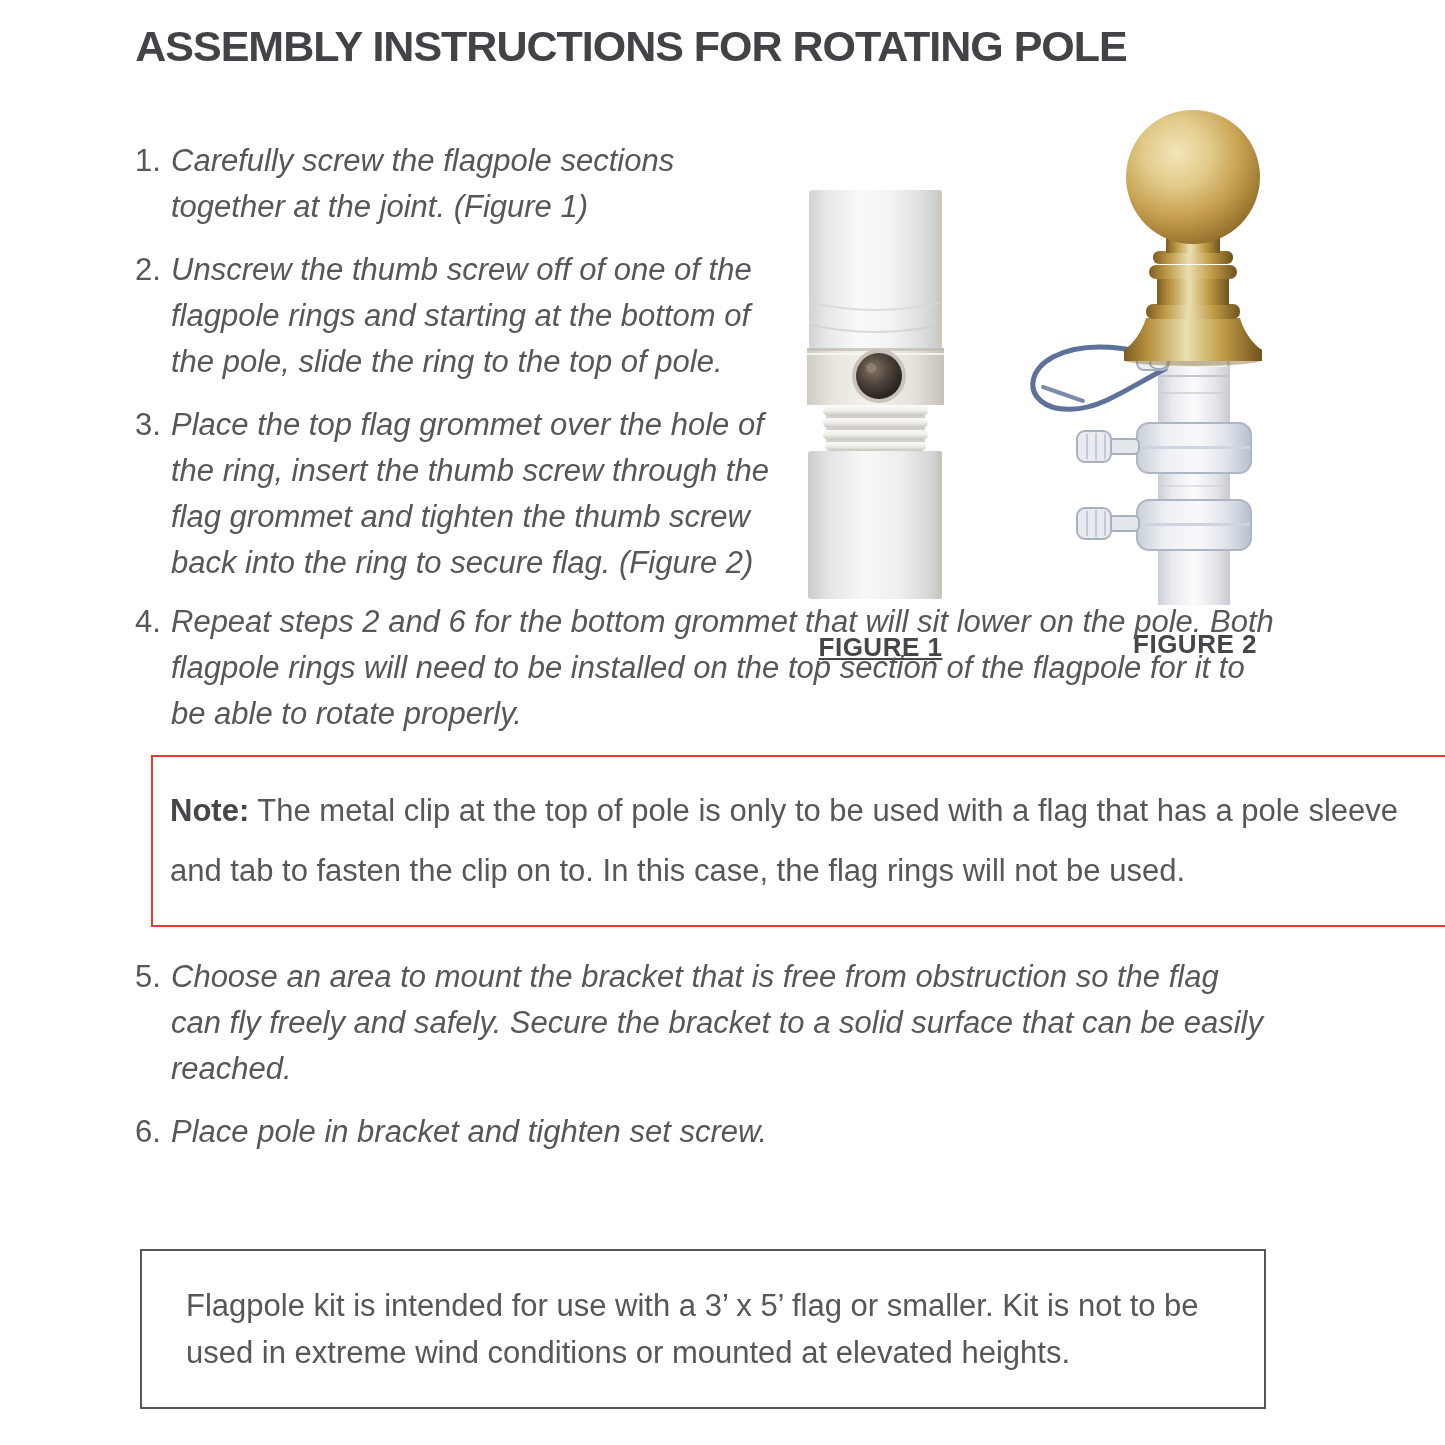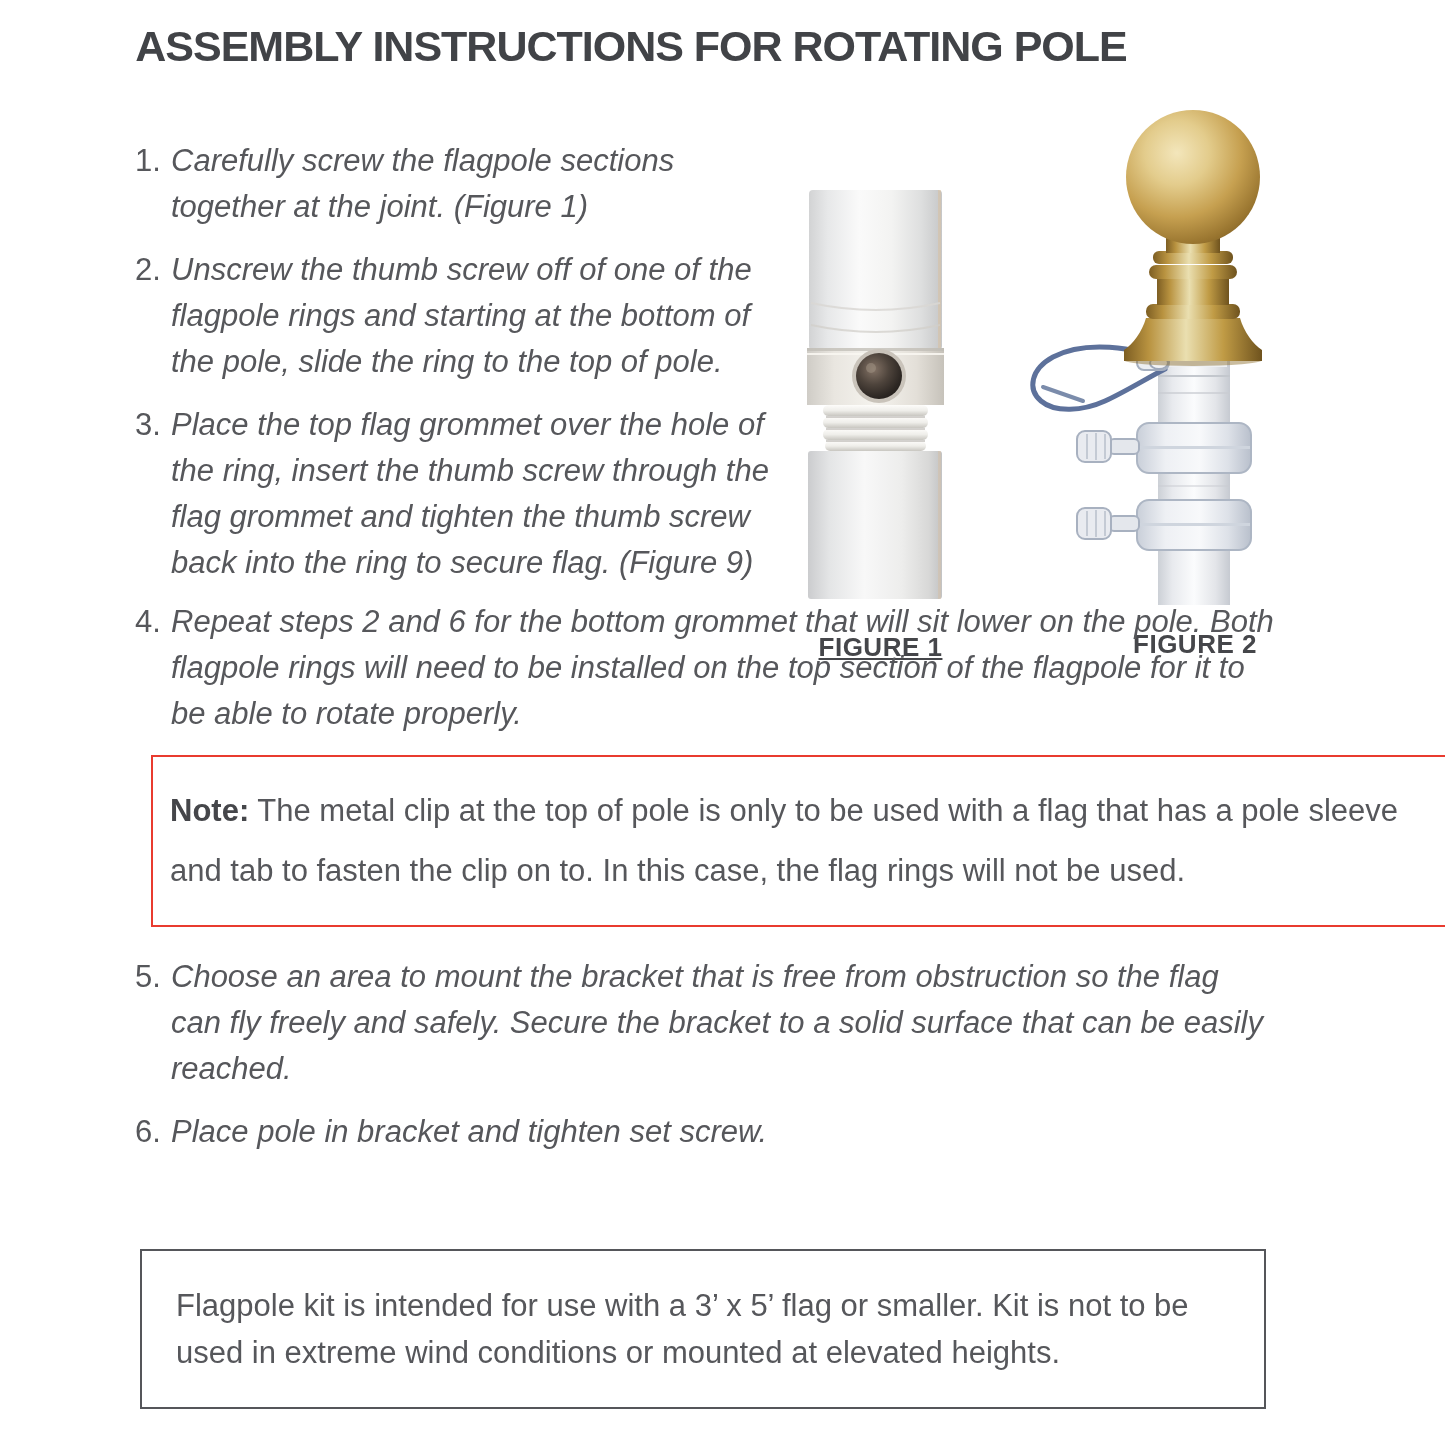--- a/index.html
+++ b/index.html
@@ -41,21 +41,21 @@
     padding:24px 26px 24px 17px;
     font-size:31px; line-height:60px; color:#56575b;
   }
   .note-label { font-weight:bold; color:#45464a; }
 
   .warning-box {
     box-sizing:border-box;
     width:1126px;
     margin:94px 0 0 5px;
     border:2px solid #55565a;
-    padding:31px 34px;
+    padding:31px 44px;
     font-size:31px; line-height:47px; color:#56575b;
   }
 
   .figures {
     position:absolute; left:790px; top:105px; width:545px; height:565px;
   }
   .figure { position:absolute; }
   .figure-1 { left:2px; top:80px; width:210px; }
   .figure-2 { left:235px; top:0; width:300px; }
   .figure-label {
@@ -229,21 +229,21 @@
       <span class="step-text">Carefully screw the flagpole sections together at the joint. (Figure 1)</span>
     </div>
 
     <div class="step narrow">
       <span class="step-num">2.</span>
       <span class="step-text">Unscrew the thumb screw off of one of the flagpole rings and starting at the bottom of the pole, slide the ring to the top of pole.</span>
     </div>
 
     <div class="step narrow" style="margin-bottom:13px;">
       <span class="step-num">3.</span>
-      <span class="step-text">Place the top flag grommet over the hole of the ring, insert the thumb screw through the flag grommet and tighten the thumb screw back into the ring to secure flag. (Figure 9)</span>
+      <span class="step-text">Place the top flag grommet over the hole of the ring, insert the thumb screw through the flag grommet and tighten the thumb screw back into the ring to secure flag. (Figure 2)</span>
     </div>
 
     <div class="step" style="margin-bottom:0;">
       <span class="step-num">4.</span>
       <span class="step-text">Repeat steps 2 and 6 for the bottom grommet that will sit lower on the pole. Both flagpole rings will need to be installed on the top section of the flagpole for it to be able to rotate properly.</span>
     </div>
 
     <div class="note-box">
       <span class="note-label">Note:</span><span> The metal clip at the top of pole is only to be used with a flag that has a pole sleeve and tab to fasten the clip on to. In this case, the flag rings will not be used.</span>
     </div>

